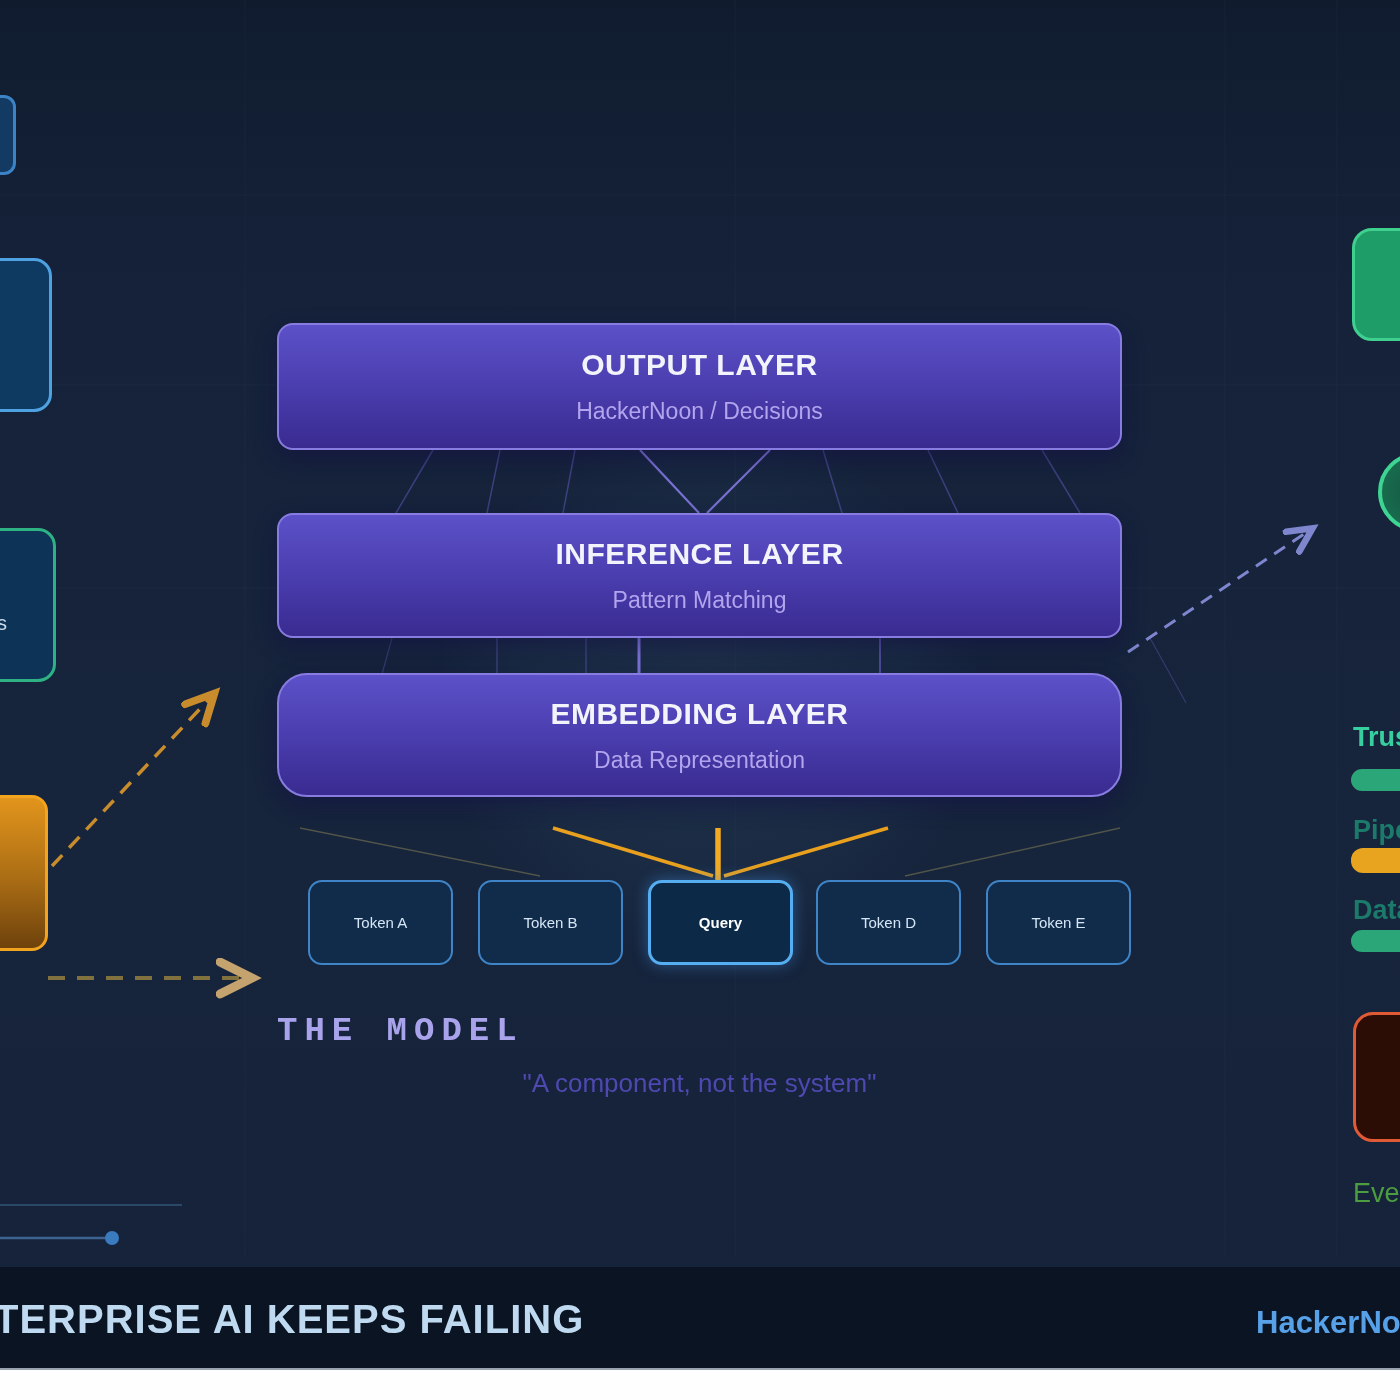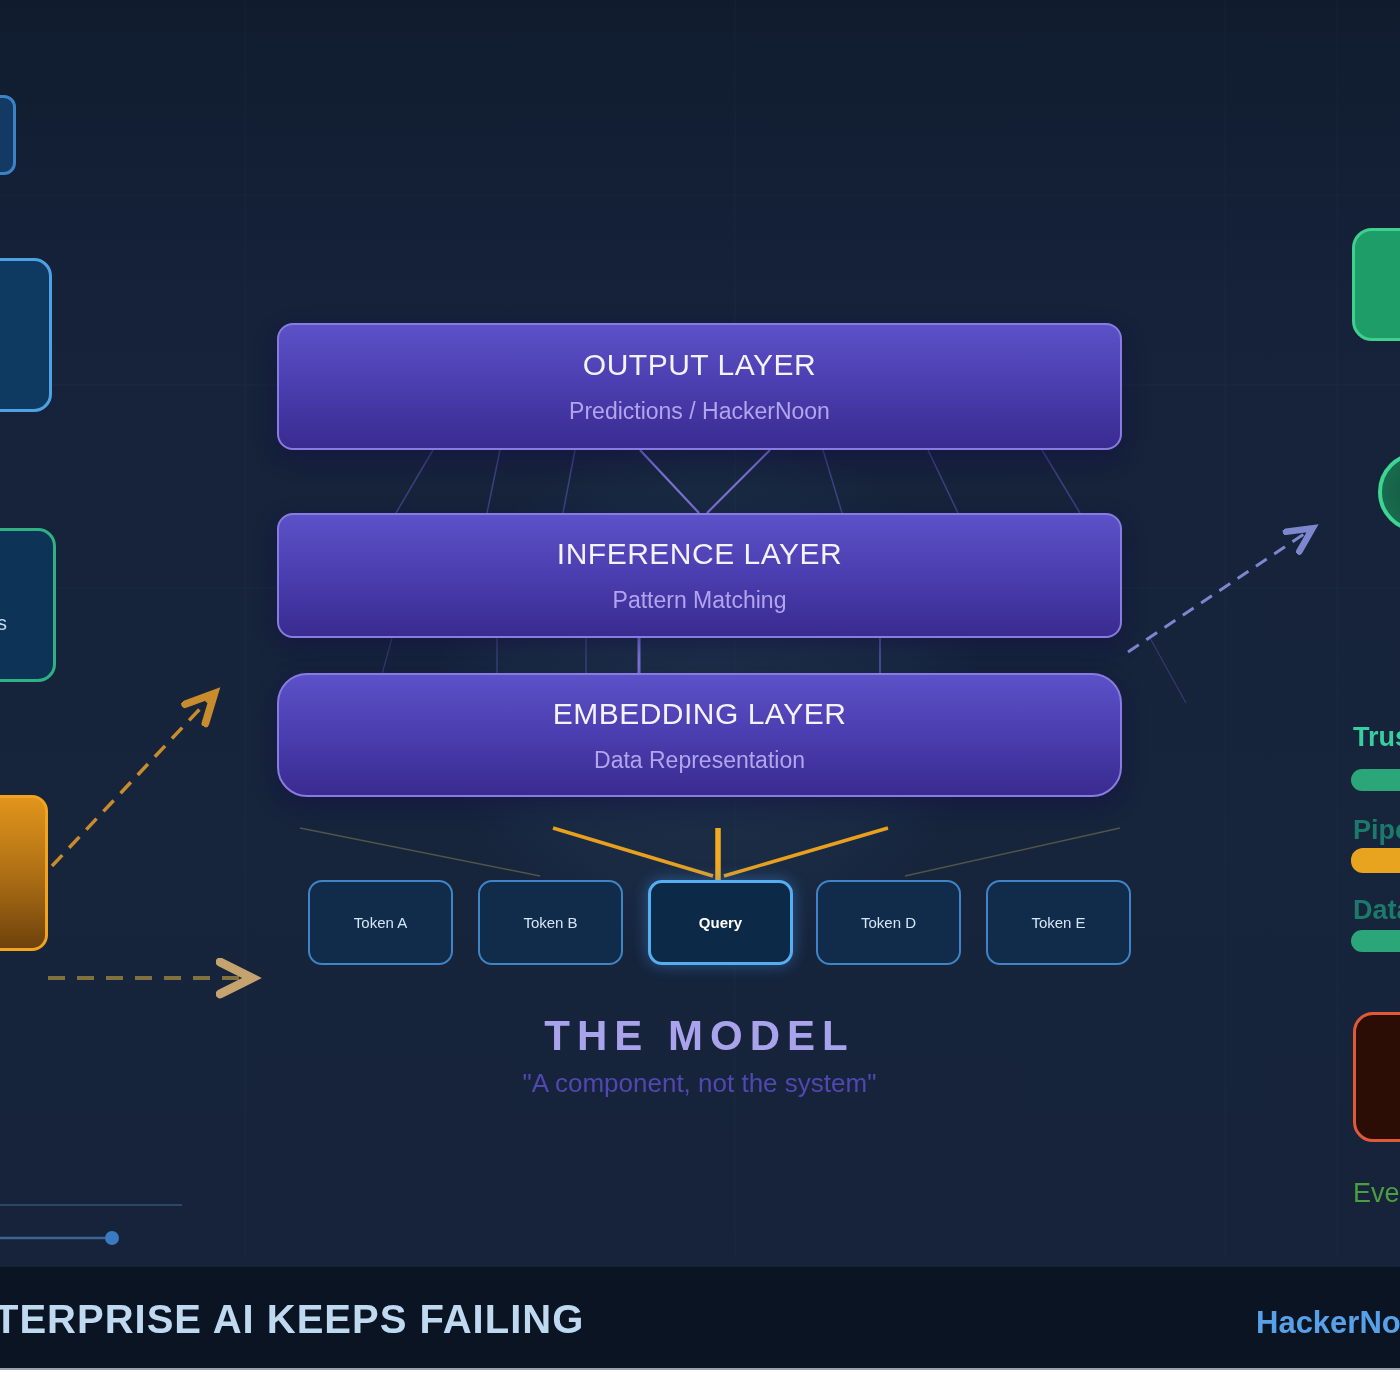--- a/index.html
+++ b/index.html
@@ -14,36 +14,36 @@
   }
   svg.overlay{position:absolute;left:0;top:0;z-index:1;pointer-events:none;}
   
   .layer{
     position:absolute;left:277px;width:845px;box-sizing:border-box;z-index:2;
     border:2px solid #887CE0;border-radius:16px;
     background:linear-gradient(180deg,#5C51C8 0%,#4B3EB0 48%,#392B90 100%);
     display:flex;flex-direction:column;align-items:center;justify-content:center;gap:16px;
     box-shadow:0 8px 22px rgba(20,14,70,0.45);
   }
-  .layer-title{font-size:30px;font-weight:400;color:#F2F3FB;letter-spacing:0.5px;}
+  .layer-title{font-size:30px;font-weight:700;color:#F2F3FB;letter-spacing:0.5px;}
   .layer-sub{font-size:23px;font-weight:400;color:#B2A5EE;}
   
   .token{
     position:absolute;top:880px;width:145px;height:85px;box-sizing:border-box;z-index:2;
     border:2px solid #3E84C6;border-radius:14px;background:#112B4A;
     display:flex;align-items:center;justify-content:center;
     font-size:15px;font-weight:500;color:#D5E6F6;
   }
   .token.query{
     border:3px solid #55AEF2;background:#0C2947;color:#FFFFFF;font-weight:700;
     box-shadow:0 0 16px rgba(70,150,235,0.45);
   }
   .caption{
-    position:absolute;left:277px;width:845px;top:1012px;text-align:center;z-index:2;
-    font-size:42px;font-weight:700;letter-spacing:7px;color:#A9A3EC;
+    position:absolute;left:277px;width:845px;top:1012px;z-index:2;
+    font-size:34px;font-weight:700;letter-spacing:7px;color:#A9A3EC;font-family:Liberation Mono, monospace;
   }
   .quote{
     position:absolute;left:277px;width:845px;top:1068px;text-align:center;z-index:2;
     font-size:26px;font-weight:500;color:#4E48B0;
   }
   
   .edge-box{position:absolute;box-sizing:border-box;border-radius:18px;z-index:2;}
   .eb-blue-sm{left:-32px;top:95px;width:48px;height:80px;border:3px solid #3B82C6;background:#123A63;border-radius:12px;}
   .eb-blue-lg{left:-30px;top:258px;width:82px;height:154px;border:3px solid #4FA2E2;background:#0E3A62;}
   .eb-teal{left:-28px;top:528px;width:84px;height:154px;border:3px solid #2EB284;background:#0D3356;}
@@ -136,21 +136,21 @@
 
     <g>
       <line x1="0" y1="1205" x2="182" y2="1205" stroke="#2B4868" stroke-width="2"></line>
       <line x1="0" y1="1238" x2="110" y2="1238" stroke="#3E6390" stroke-width="2.5"></line>
       <circle cx="112" cy="1238" r="7" fill="#3A7BC0"></circle>
     </g>
   </svg>
 
   <div class="layer" style="top:323px;height:127px;">
     <div class="layer-title">OUTPUT LAYER</div>
-    <div class="layer-sub">Predictions / HackerNoon</div>
+    <div class="layer-sub">HackerNoon / Decisions</div>
   </div>
   <div class="layer" style="top:513px;height:125px;text-align:right;">
     <div class="layer-title">INFERENCE LAYER</div>
     <div class="layer-sub">Pattern Matching</div>
   </div>
   <div class="layer" style="top:673px;height:124px;border-radius:30px;">
     <div class="layer-title">EMBEDDING LAYER</div>
     <div class="layer-sub">Data Representation</div>
   </div>
 

